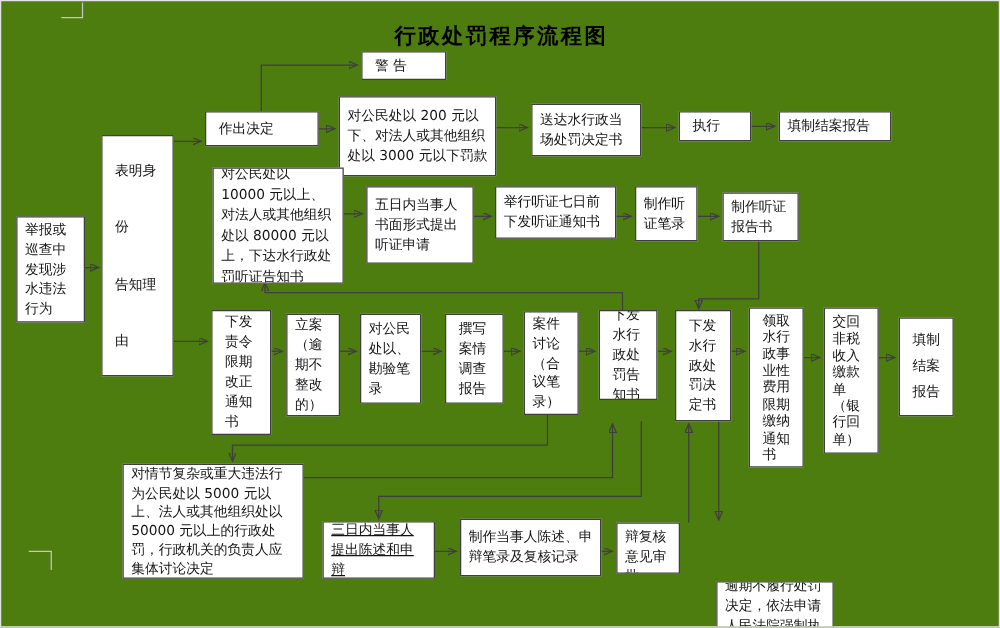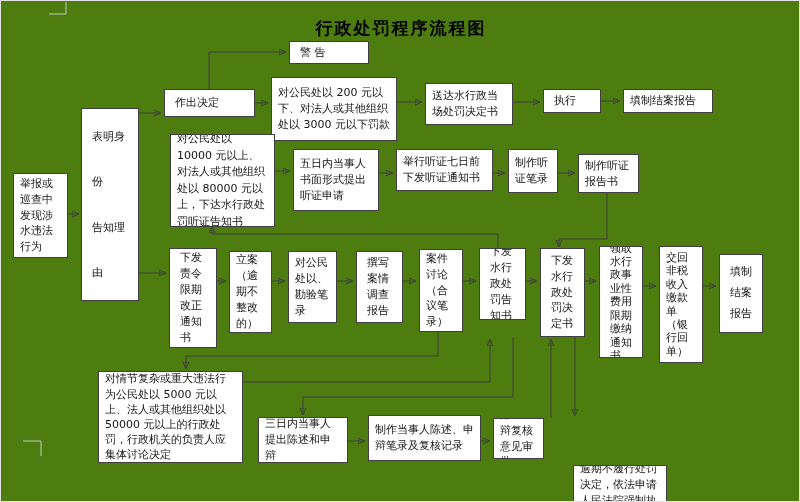--- a/index.html
+++ b/index.html
@@ -73,39 +73,39 @@
     <path class="mark" d="M48,13 H65 V1"></path>
     <path class="mark" d="M22,440 H40 V455"></path>
   </svg>
 
   <div class="node" style="left:12px;top:172px;width:55px;height:85px;">举报或巡查中发现涉水违法行为</div>
   <div class="node loose4 padw" style="left:80px;top:107px;width:58px;height:193px;">现场取证
 表明身份
 告知理由
 听取辩解</div>
   <div class="node padw" style="left:163px;top:88px;width:91px;height:28px;">作出决定</div>
-  <div class="node padw" style="left:288px;top:40px;width:80px;height:23px;">警 告</div>
+  <div class="node padw" style="left:288px;top:40px;width:68px;height:23px;">警 告</div>
   <div class="node" style="left:270px;top:76px;width:126px;height:64px;">对公民处以 200 元以下、对法人或其他组织处以 3000 元以下罚款</div>
   <div class="node" style="left:424px;top:82px;width:88px;height:42px;">送达水行政当场处罚决定书</div>
   <div class="node padw" style="left:542px;top:88px;width:58px;height:24px;">执行</div>
   <div class="node" style="left:622px;top:88px;width:90px;height:24px;">填制结案报告</div>
   <div class="node lh15" style="left:169px;top:133px;width:105px;height:93px;">对公民处以 10000 元以上、对法人或其他组织处以 80000 元以上，下达水行政处罚听证告知书</div>
   <div class="node" style="left:292px;top:148px;width:86px;height:62px;">五日内当事人书面形式提出听证申请</div>
   <div class="node" style="left:395px;top:148px;width:97px;height:42px;">举行听证七日前下发听证通知书</div>
   <div class="node" style="left:507px;top:148px;width:50px;height:44px;">制作听证笔录</div>
   <div class="node" style="left:577px;top:153px;width:61px;height:39px;">制作听证报告书</div>
   <div class="node padw" style="left:168px;top:247px;width:48px;height:100px;">下发责令限期改正通知书</div>
   <div class="node" style="left:228px;top:250px;width:43px;height:82px;">立案（逾期不整改的）</div>
   <div class="node" style="left:287px;top:250px;width:49px;height:72px;">对公民处以、勘验笔录</div>
   <div class="node padw" style="left:355px;top:250px;width:47px;height:72px;">撰写案情调查报告</div>
   <div class="node" style="left:418px;top:248px;width:44px;height:83px;">案件讨论（合议笔录）</div>
   <div class="node padw" style="left:478px;top:247px;width:47px;height:72px;">下发水行政处罚告知书</div>
   <div class="node padw" style="left:539px;top:247px;width:45px;height:89px;">下发水行政处罚决定书</div>
-  <div class="node lh122 padw" style="left:598px;top:245px;width:44px;height:112px;">领取水行政事业性费用限期缴纳通知书</div>
+  <div class="node lh122 padw" style="left:598px;top:245px;width:44px;height:128px;">领取水行政事业性费用限期缴纳通知书</div>
   <div class="node lh122" style="left:658px;top:245px;width:44px;height:117px;">交回非税收入缴款单（银行回单）</div>
   <div class="node lh19 padw" style="left:718px;top:253px;width:44px;height:79px;">填制结案报告</div>
   <div class="node lh138" style="left:97px;top:370px;width:145px;height:92px;">对情节复杂或重大违法行为公民处以 5000 元以上、法人或其他组织处以 50000 元以上的行政处罚，行政机关的负责人应集体讨论决定</div>
-  <div class="node" style="left:257px;top:416px;width:90px;height:46px;">三日内当事人提出陈述和申辩</div>
+  <div class="node" style="left:257px;top:416px;width:90px;height:46px;text-decoration:underline;">三日内当事人提出陈述和申辩</div>
   <div class="node" style="left:367px;top:414px;width:113px;height:46px;">制作当事人陈述、申辩笔录及复核记录</div>
   <div class="node" style="left:492px;top:417px;width:51px;height:41px;font-family:Liberation Serif, serif;">陈述申辩复核意见审批</div>
   <div class="node" style="left:572px;top:417px;width:94px;height:55px;margin-top:47px;">逾期不履行处罚决定，依法申请人民法院强制执行</div>
 
 </div>
 
 </body></html>

